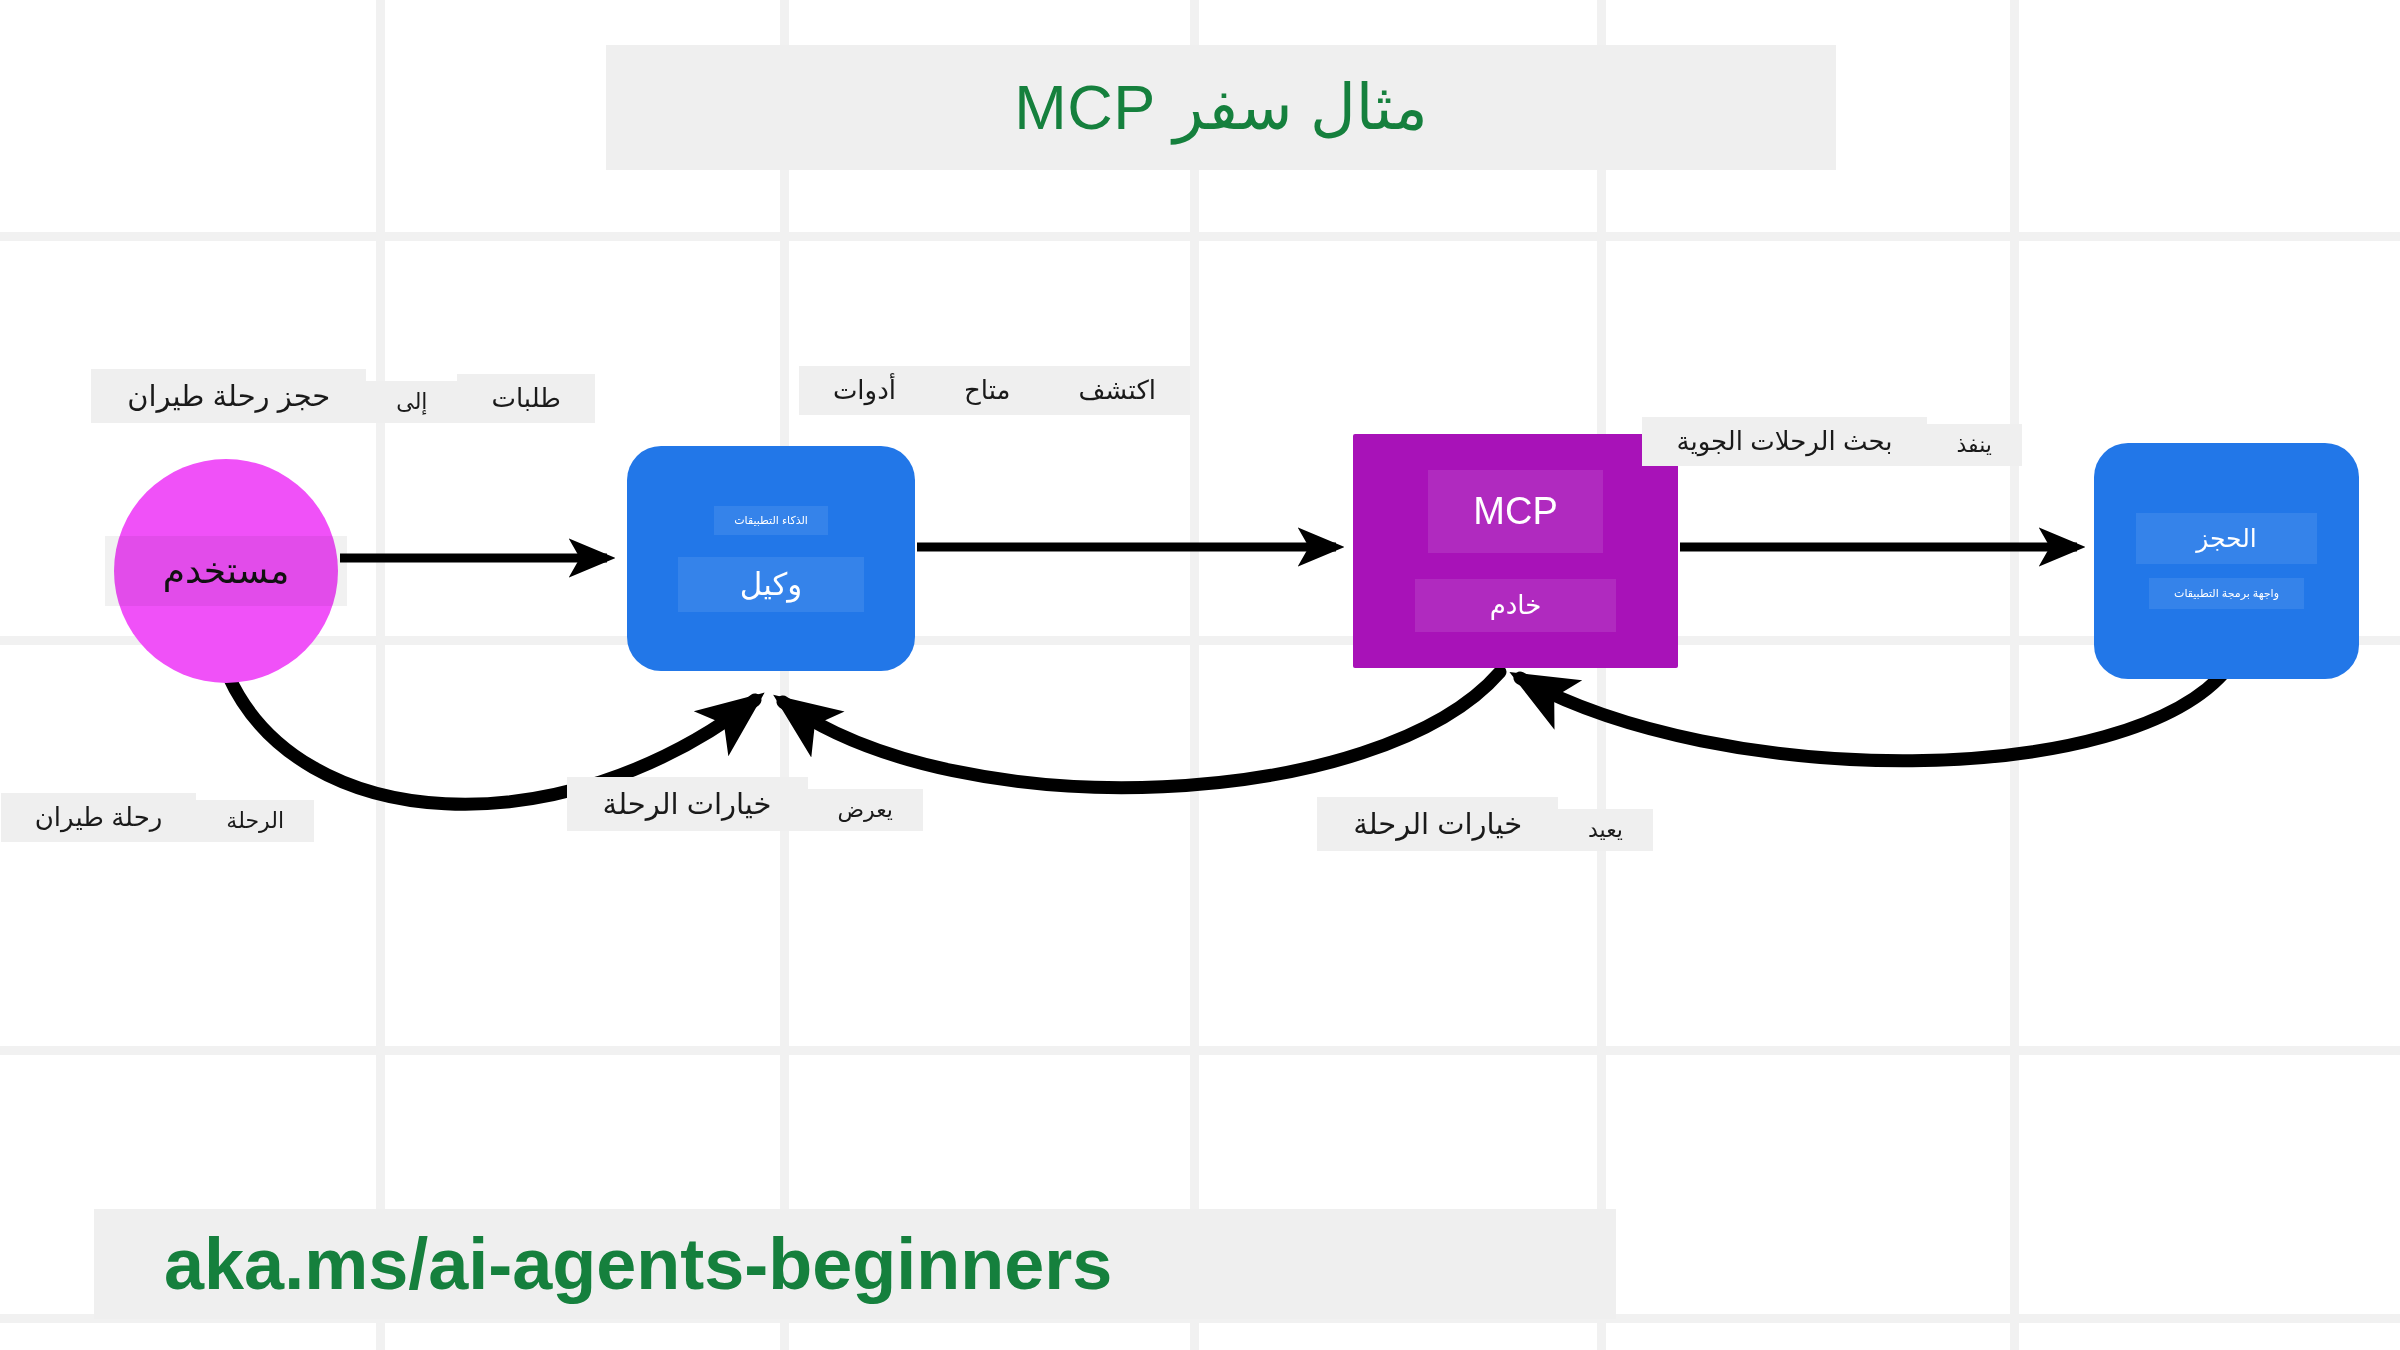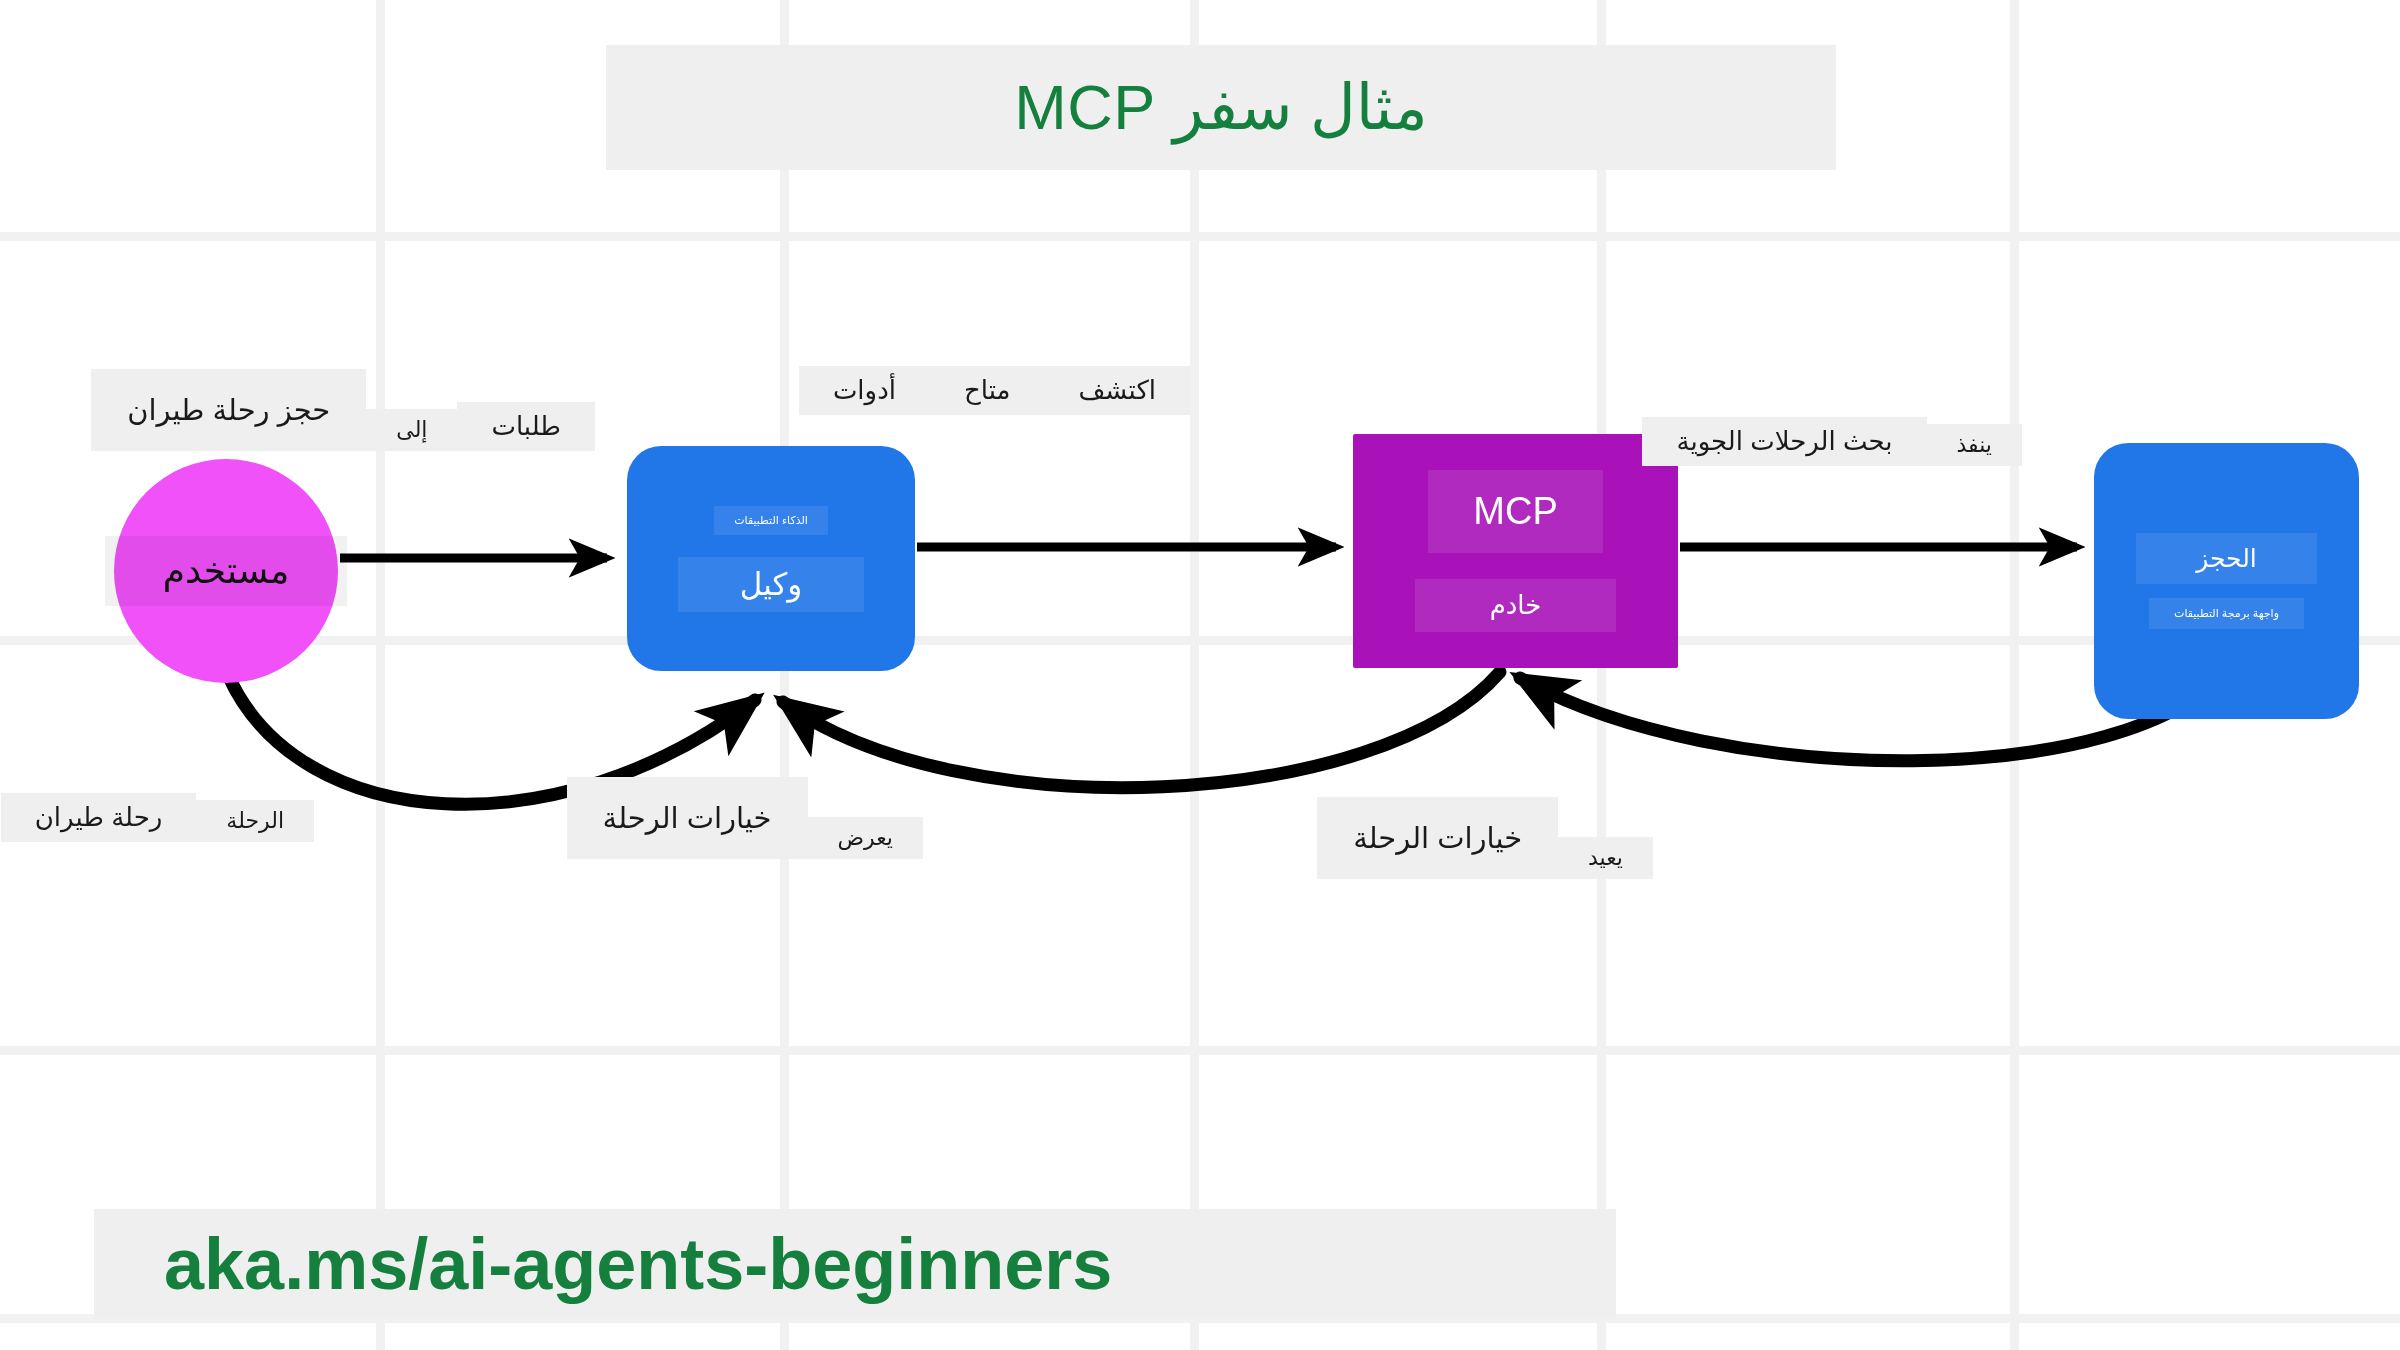--- a/index.html
+++ b/index.html
@@ -151,21 +151,21 @@
   #node-mcp .chip-sub {
     background: rgba(255,255,255,0.10);
     font-size: 26px;
     padding: 11px 75px;
   }
 
   #node-booking {
     left: 2094px;
     top: 443px;
     width: 265px;
-    height: 276px;
+    height: 236px;
     border-radius: 34px;
     background: #2277e8;
     gap: 14px;
   }
   #node-booking .chip-main {
     background: rgba(255,255,255,0.09);
     font-size: 25px;
     padding: 11px 60px;
   }
   #node-booking .chip-sub {
@@ -183,21 +183,21 @@
   }
   .edge-label .lbl {
     background: #efefef;
     color: #1a1a1a;
     white-space: nowrap;
     display: block;
     text-align: center;
   }
   .lbl.s-sm  { font-size: 22px; padding: 8px 30px; }
   .lbl.s-md  { font-size: 26px; padding: 9px 34px; }
-  .lbl.s-lg  { font-size: 29px; padding: 24px 36px; }
+  .lbl.s-lg  { font-size: 29px; padding: 10px 36px; }
 
   .edge-label .lbl + .lbl { margin-top: 11px; }
 </style>
 </head>
 <body>
 
 <div id="stage">
 
   <div id="grid-layer">
     <div class="grid-line-v" style="left:376px;"></div>

